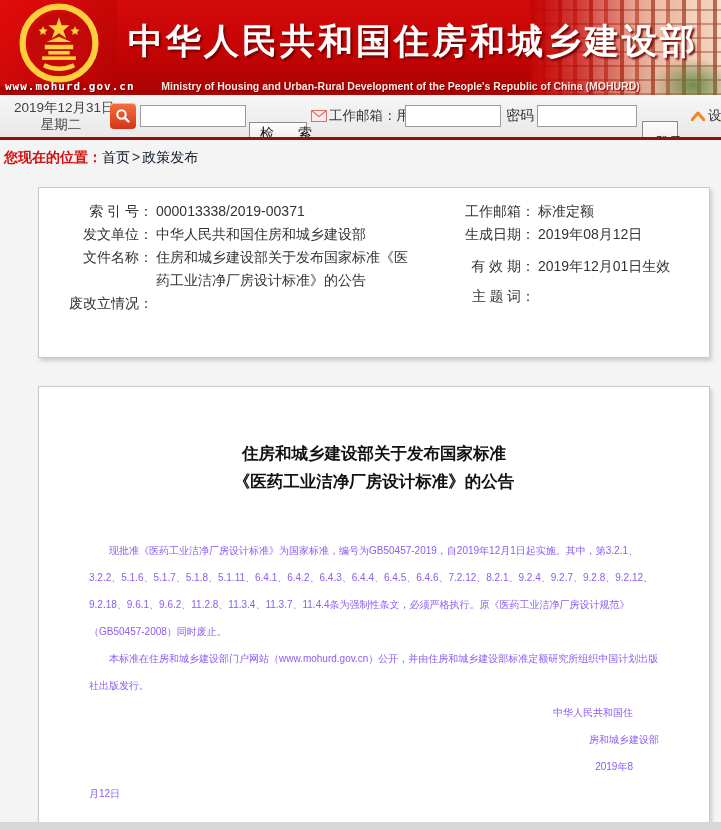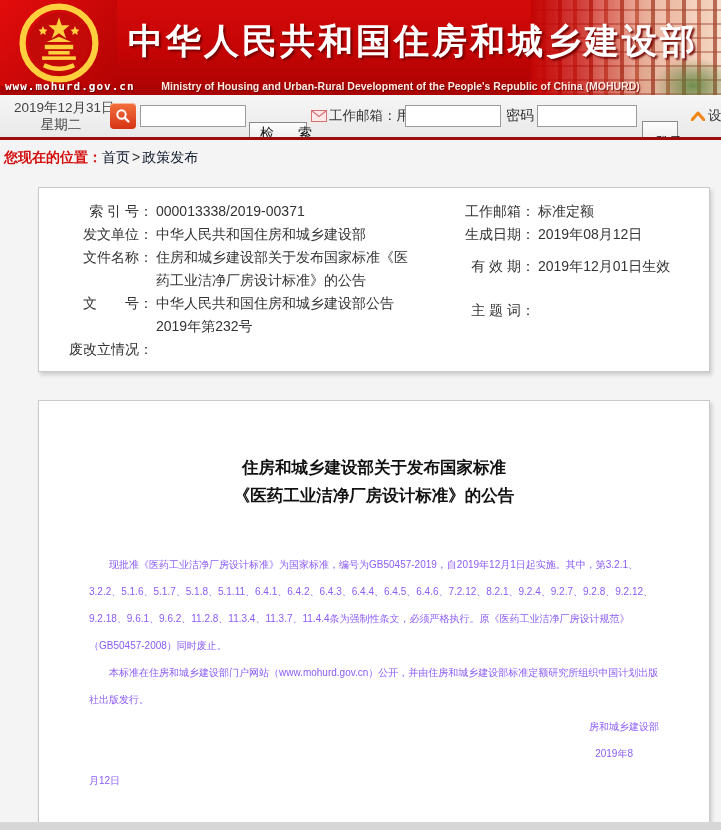--- a/index.html
+++ b/index.html
@@ -94,21 +94,21 @@
     box-shadow:2px 3px 4px rgba(0,0,0,.16);
   }
   .meta-box { margin-top:15px; min-height:171px; padding:12px 6px 10px 6px; display:flex; font-size:14px; color:#333; }
   .meta-col-left { width:366px; }
   .meta-col-right { flex:1; padding-left:50px; }
   .meta-row { display:flex; line-height:23px; }
   .m-label { width:108px; text-align:right; white-space:pre; flex:0 0 auto; }
   .m-label-r { width:74px; text-align:right; white-space:pre; flex:0 0 auto; }
   .m-value { flex:1; padding-left:3px; }
   .gap-sm { margin-top:9px; }
-  .gap-md { margin-top:21px; }
+  .gap-md { margin-top:7px;font-family:Liberation Serif, serif; }
 
   
   .doc-box { margin-top:28px; min-height:438px; padding:28px 50px 30px 50px; }
   .doc-title { text-align:center; font-size:16.5px; font-weight:bold; color:#111; line-height:28px;margin-top:24px; }
   .doc-body { margin-top:42px; font-size:10px; color:#8b5cf6; line-height:27px; }
   .doc-body p { text-indent:2em; }
   .sig-line { line-height:27px; }
   .sig-right { text-align:right; padding-right:26px; }
   .sig-indent { padding-left:20px;text-align:right; }
 
@@ -190,24 +190,20 @@
       </div>
       <div class="meta-row">
         <span class="m-label">发文单位：</span>
         <span class="m-value">中华人民共和国住房和城乡建设部</span>
       </div>
       <div class="meta-row">
         <span class="m-label">文件名称：</span>
         <span class="m-value">住房和城乡建设部关于发布国家标准《医药工业洁净厂房设计标准》的公告</span>
       </div>
       <div class="meta-row">
-        <span class="m-label">文　　号：</span>
-        <span class="m-value">中华人民共和国住房和城乡建设部公告2019年第232号</span>
-      </div>
-      <div class="meta-row">
         <span class="m-label">废改立情况：</span>
         <span class="m-value"></span>
       </div>
     </div>
     <div class="meta-col-right">
       <div class="meta-row">
         <span class="m-label-r">工作邮箱：</span>
         <span class="m-value">标准定额</span>
       </div>
       <div class="meta-row">
@@ -227,20 +223,21 @@
 
   <div class="white-box doc-box">
     <div class="doc-title">
       <div>住房和城乡建设部关于发布国家标准</div>
       <div>《医药工业洁净厂房设计标准》的公告</div>
     </div>
     <div class="doc-body">
       <p>现批准《医药工业洁净厂房设计标准》为国家标准，编号为GB50457-2019，自2019年12月1日起实施。其中，第3.2.1、3.2.2、5.1.6、5.1.7、5.1.8、5.1.11、6.4.1、6.4.2、6.4.3、6.4.4、6.4.5、6.4.6、7.2.12、8.2.1、9.2.4、9.2.7、9.2.8、9.2.12、9.2.18、9.6.1、9.6.2、11.2.8、11.3.4、11.3.7、11.4.4条为强制性条文，必须严格执行。原《医药工业洁净厂房设计规范》（GB50457-2008）同时废止。</p>
       <p>本标准在住房和城乡建设部门户网站（www.mohurd.gov.cn）公开，并由住房和城乡建设部标准定额研究所组织中国计划出版社出版发行。</p>
       <div class="signature">
+        <div class="sig-line sig-right">中华人民共和国住</div>
         <div class="sig-line sig-indent">房和城乡建设部</div>
         <div class="sig-line sig-right">2019年8</div>
         <div class="sig-line">月12日</div>
       </div>
     </div>
   </div>
 
   <div class="bottom-strip"></div>
 </div>
 

